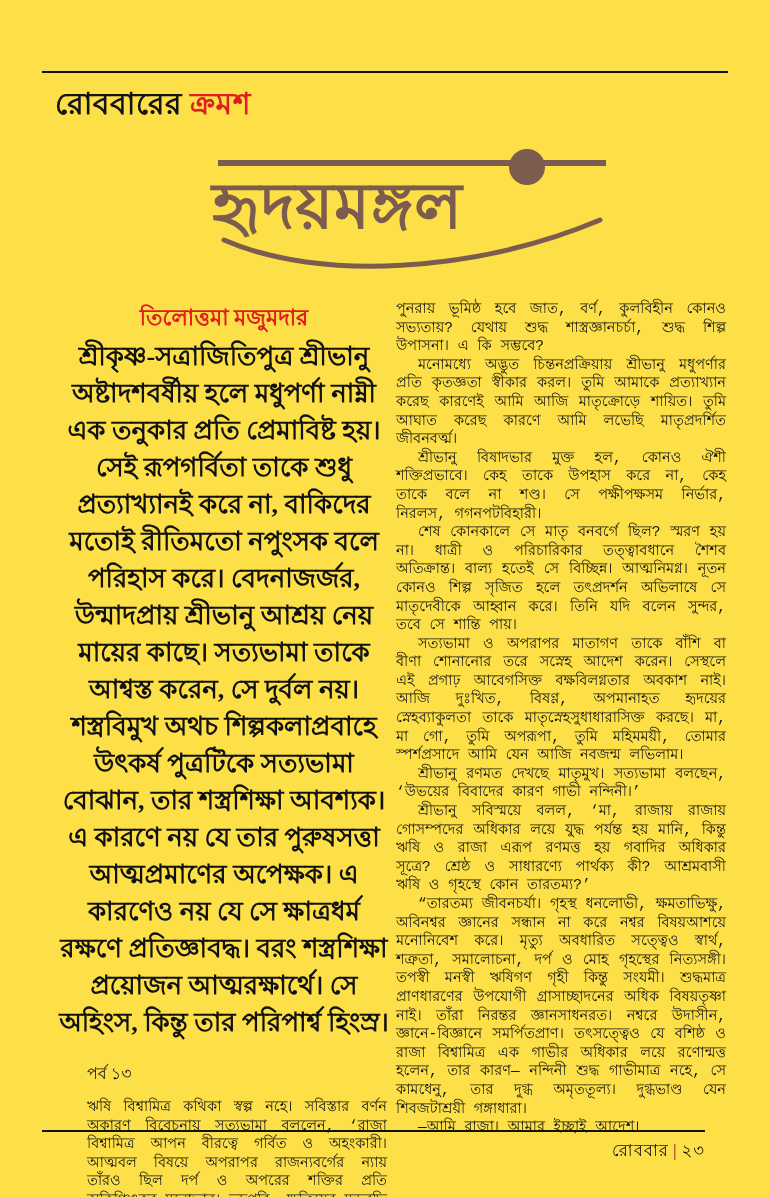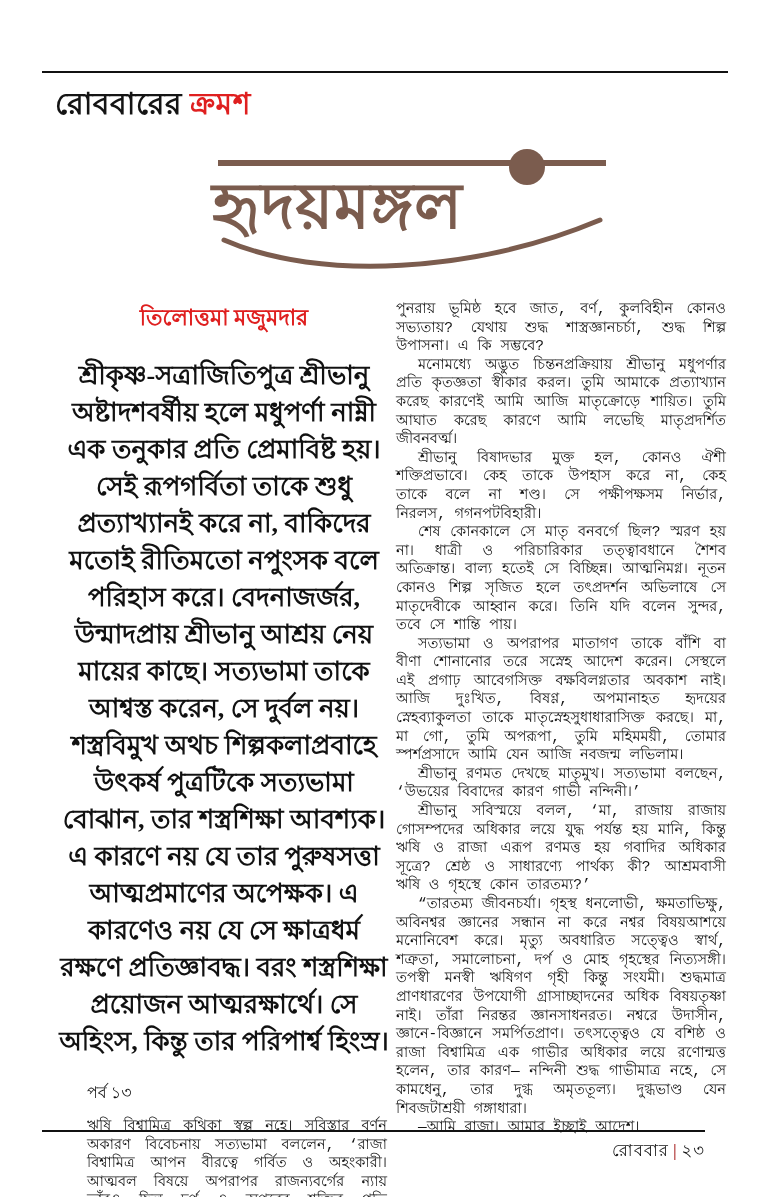--- a/index.html
+++ b/index.html
@@ -1,19 +1,19 @@
 <!DOCTYPE html>
 <html lang="bn"><head>
 <meta charset="utf-8">
 <style>
   * { margin:0; padding:0; box-sizing:border-box; }
   html,body { background:#e8e8e8; }
   .page {
     position:relative; width:770px; height:1197px; margin:0 auto;
-    background:#ffffff; overflow:hidden;
+    background:#fde047; overflow:hidden;
     font-family:"Liberation Serif","DejaVu Serif",serif;
     color:#141414;
   }
   
   .top-rule { position:absolute; left:42px; right:42px; top:71px; border-top:2px solid #111; }
   .kicker { position:absolute; left:55px; top:80px; font-size:30px; font-weight:bold; letter-spacing:.5px; }
   .kicker .accent { color:#df1f1f; }
 
   
   .masthead { position:absolute; left:212px; top:160px; width:400px; }
@@ -24,21 +24,21 @@
     font-size:64px; line-height:1.1; color:#7b5c4e; font-weight:bold; letter-spacing:1px;
   }
   .mast-curve { position:relative; z-index:1; display:block; margin:-28px auto 0 auto; }
 
   
   .col-left  { position:absolute; left:55px;  top:300px; width:338px; }
   .col-right { position:absolute; left:396px; top:300px; width:330px; }
 
   .author { text-align:center; color:#df1f1f; font-weight:bold; font-size:22px; }
   .intro {
-    margin-top:20px; text-align:center;
+    margin-top:1px; text-align:center;
     font-size:26px; font-weight:bold; line-height:37px; color:#111;
   }
   .part-label { margin:20px 0 10px 32px; font-size:16px; }
 
   .body-text { font-size:14.5px; line-height:18.6px; text-align:justify;font-family:Liberation Mono, monospace; }
   .col-left .body-text { margin-left:32px; width:300px; }
   .body-text p { text-indent:22px; }
   .body-text p.noindent { text-indent:0; }
 
   

